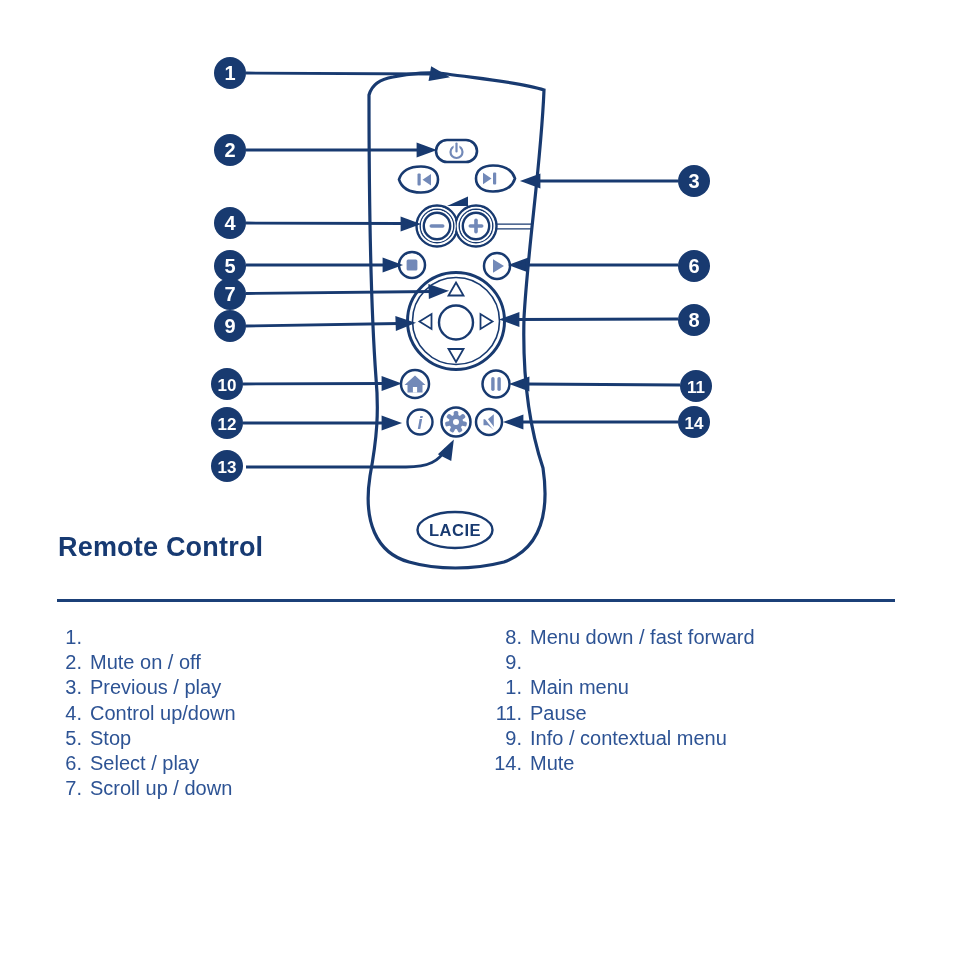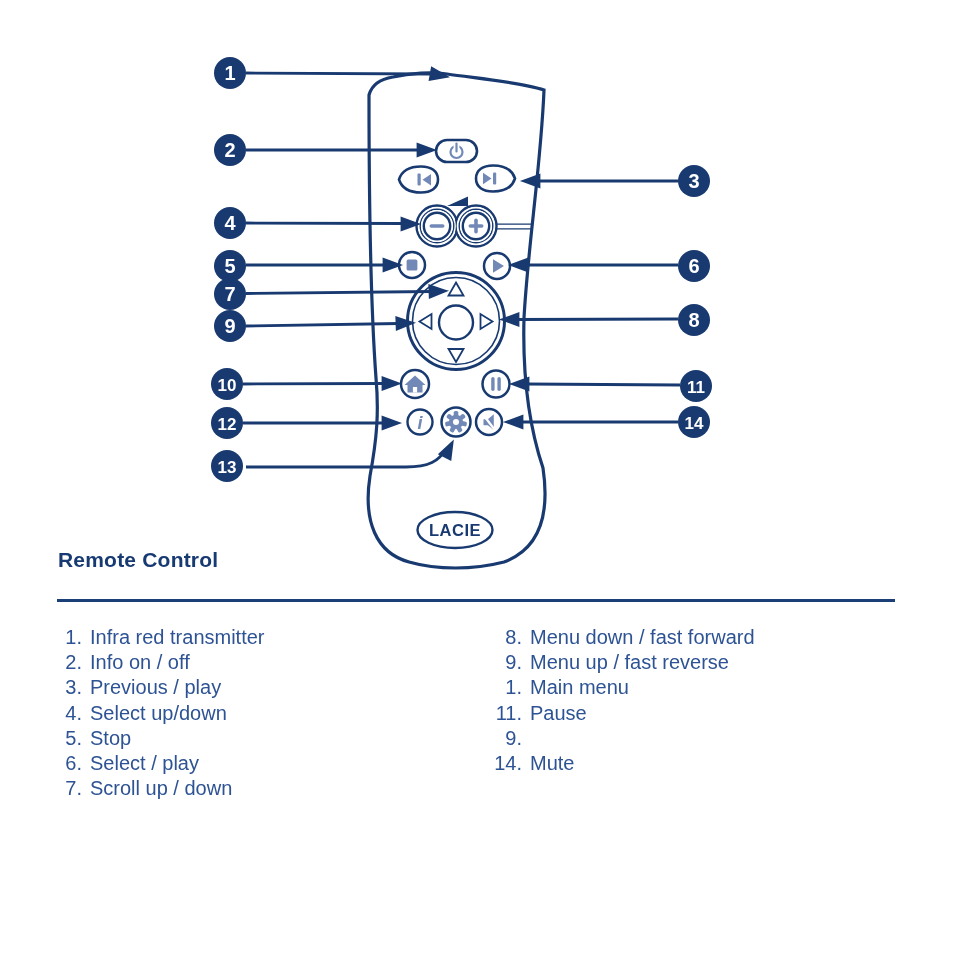--- a/index.html
+++ b/index.html
@@ -1,19 +1,19 @@
 <!DOCTYPE html>
 <html><head>
 <meta charset="utf-8">
 <style>
   html,body{margin:0;padding:0;background:#ffffff;}
   body{width:954px;height:954px;position:relative;overflow:hidden;
        font-family:"Liberation Sans", sans-serif;}
   .diagram{position:absolute;left:0;top:0;width:954px;height:575px;}
-  .section-title{position:absolute;left:58px;top:548px;font-size:21px;font-weight:bold;
+  .section-title{position:absolute;left:58px;top:532px;font-size:27px;font-weight:bold;
        color:#173a72;letter-spacing:.2px;}
   .rule{position:absolute;left:57px;top:599px;width:838px;height:2.5px;background:#1b4078;}
   .legend{position:absolute;top:625px;font-size:20px;line-height:25.2px;color:#2d5394;}
   .legend-left{left:56px;width:400px;}
   .legend-right{left:486px;width:440px;}
   .row{display:flex;}
   .num{display:inline-block;text-align:right;flex:0 0 auto;}
   .legend-left .num{width:26px;margin-right:8px;}
   .legend-right .num{width:36px;margin-right:8px;}
   .label{white-space:nowrap;}
@@ -241,33 +241,32 @@
       </g>
   </g>
 </svg>
 
 <div class="section-title">Remote Control</div>
 <div class="rule"></div>
 
 <div class="legend legend-left">
   <div class="row">
       <span class="num">1.</span>
-      <span class="label">Infra red transmitter</span>
     </div>
   <div class="row">
       <span class="num">2.</span>
-      <span class="label">Info on / off</span>
+      <span class="label">Mute on / off</span>
     </div>
   <div class="row">
       <span class="num">3.</span>
       <span class="label">Previous / play</span>
     </div>
   <div class="row">
       <span class="num">4.</span>
-      <span class="label">Select up/down</span>
+      <span class="label">Control up/down</span>
     </div>
   <div class="row">
       <span class="num">5.</span>
       <span class="label">Stop</span>
     </div>
   <div class="row">
       <span class="num">6.</span>
       <span class="label">Select / play</span>
     </div>
   <div class="row">
@@ -276,30 +275,30 @@
     </div>
 </div>
 
 <div class="legend legend-right">
   <div class="row">
       <span class="num">8.</span>
       <span class="label">Menu down / fast forward</span>
     </div>
   <div class="row">
       <span class="num">9.</span>
-      <span class="label">Menu up / fast reverse</span>
     </div>
   <div class="row">
       <span class="num">1.</span>
       <span class="label">Main menu</span>
     </div>
   <div class="row">
       <span class="num">11.</span>
       <span class="label">Pause</span>
     </div>
   <div class="row">
       <span class="num">9.</span>
+      <span class="label">Info / contextual menu</span>
     </div>
   <div class="row">
       <span class="num">14.</span>
       <span class="label">Mute</span>
     </div>
 </div>
 
 </body></html>

